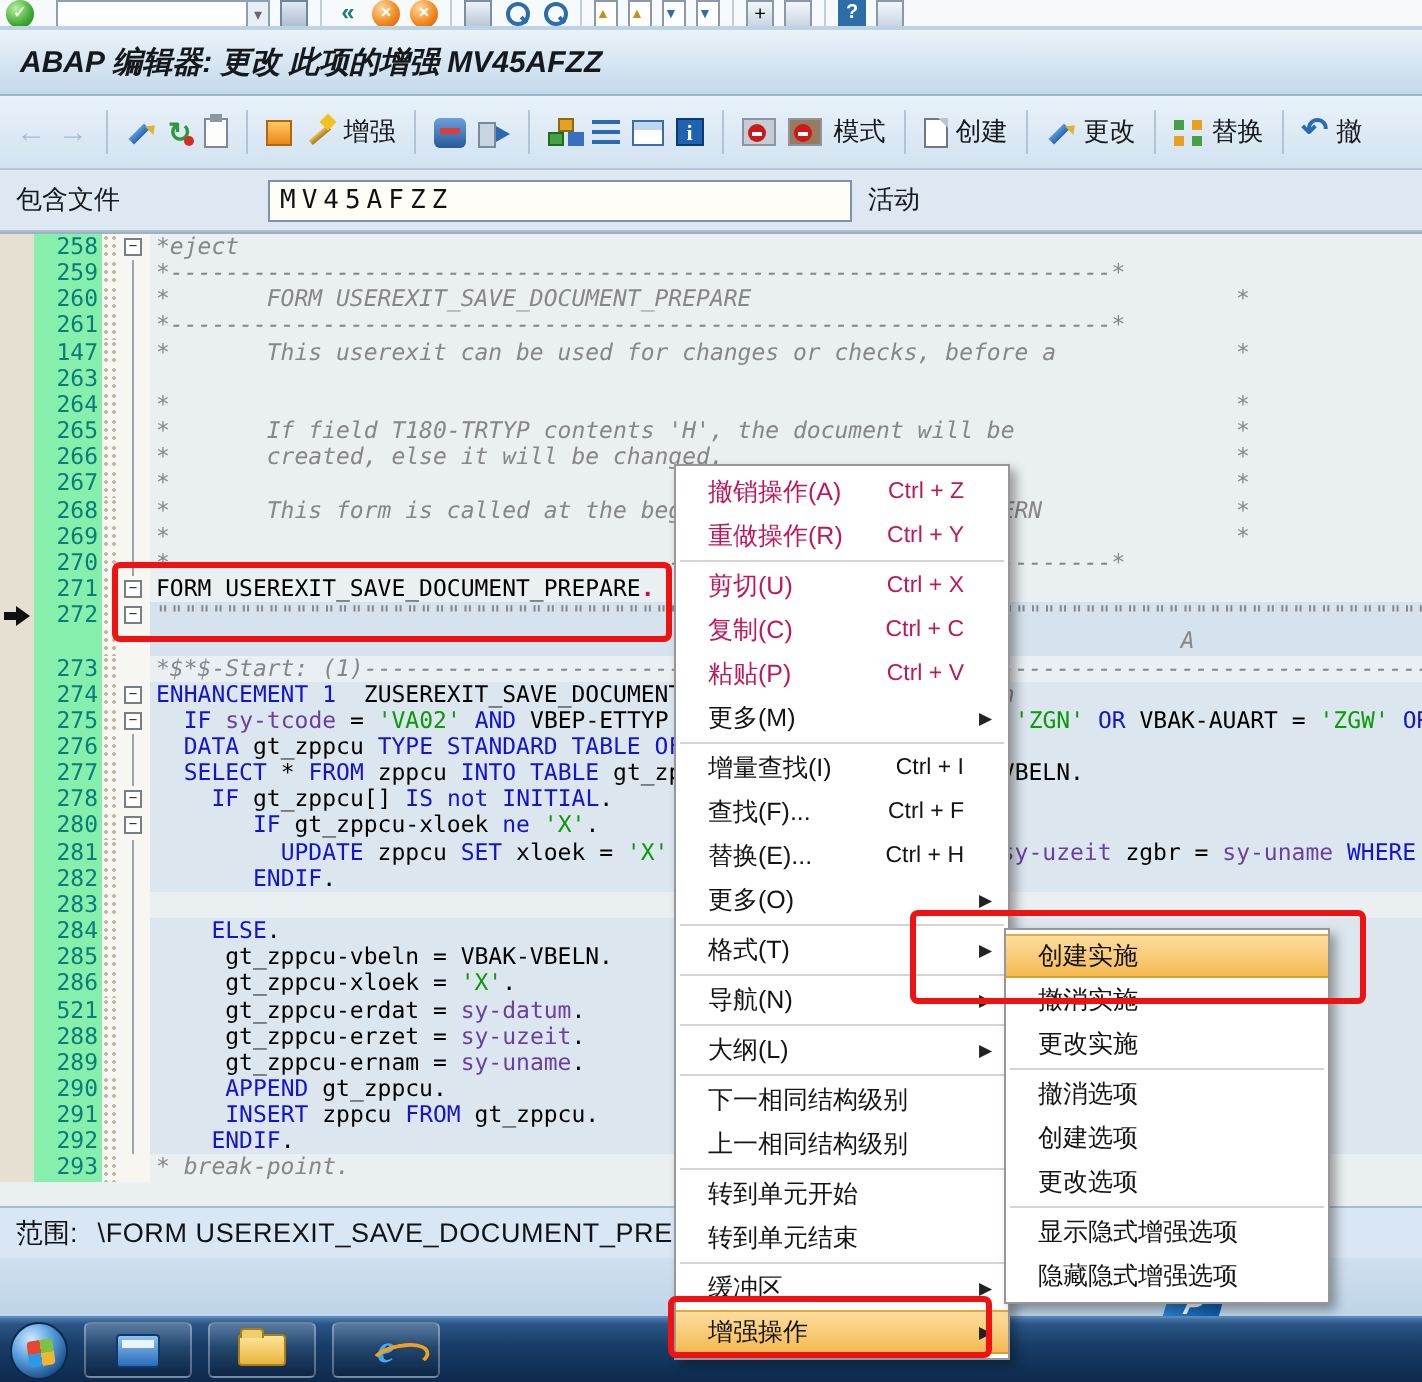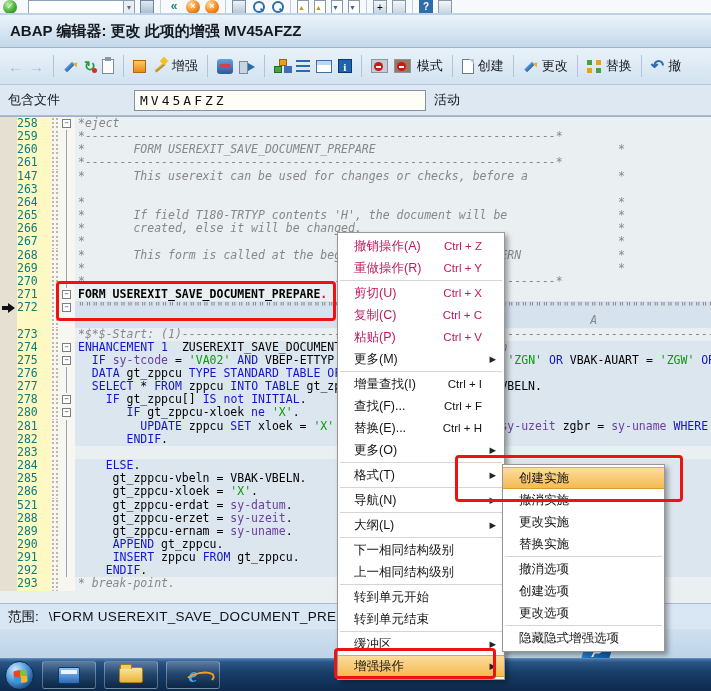--- a/index.html
+++ b/index.html
@@ -19,21 +19,21 @@
 .qfind{position:relative}
 .qfind::before,.qfindn::before{content:"";position:absolute;left:2px;top:1px;width:8px;height:8px;border:2px solid #2d6da8;border-radius:50%}
 .qfind::after,.qfindn::after{content:"";position:absolute;left:9px;top:9px;width:4px;height:2px;background:#2d6da8;transform:rotate(45deg)}
 .qfindn{position:relative}
 .qpg{width:12px;height:14px;background:#fff;border:1px solid #8a98a8;font-size:7px;line-height:13px;color:#c89018;font-weight:bold}
 .qpg.b{color:#2d6da8}
 .qhelp{background:#2d6da8;color:#fff;font-weight:bold;font-size:10px}
 .qbox{background:linear-gradient(#f2f6fa,#c9d6e2);border:1px solid #8a98a8}
 
 .titlebar{height:35px;background:linear-gradient(#eaf3fa,#c4d8ea);border-top:2px solid #bcd2e6;border-bottom:1px solid #9db4ca;display:flex;align-items:center;padding-left:10px}
-.titlebar .t{font-size:15px;font-weight:bold;color:#15191e}
+.titlebar .t{font-size:15px;font-weight:bold;font-style:italic;color:#15191e}
 
 .toolbar{height:37px;background:linear-gradient(#e9f2f9,#d2e2f1);border-bottom:1px solid #b4c6d8;display:flex;align-items:center;padding:0 5px;white-space:nowrap;overflow:hidden}
 .tsep{width:1px;height:22px;background:#b2c3d5;margin:0 6px;flex:none}
 .tbtn{display:inline-flex;align-items:center;gap:4px;font-size:13px;color:#16191d;margin:0 3px;flex:none}
 .navarr{font-size:15px;font-weight:bold;color:#a4bdd6}
 .pencil{width:15px;height:15px;position:relative}
 .pencil::before{content:"";position:absolute;left:1px;top:6px;width:11px;height:4px;background:linear-gradient(#5a9ade,#2a64a8);transform:rotate(-45deg)}
 .pencil::after{content:"";position:absolute;right:0;top:2px;border-left:4px solid #e0b430;border-top:3px solid transparent;border-bottom:3px solid transparent;transform:rotate(-45deg)}
 .refresh{color:#2c9a3c;font-size:14px;line-height:14px;font-weight:bold;position:relative}
 .refresh::after{content:"";position:absolute;right:-1px;bottom:0;width:5px;height:5px;border-radius:50%;background:#d23020}
@@ -69,34 +69,34 @@
 .inclabel{width:126px}
 .incinput{width:292px;height:21px;border:1px solid #7e93a7;background:#fffef6;font:13px "DejaVu Sans Mono",monospace;letter-spacing:3px;padding:0 5px;color:#111}
 .incstatus{margin-left:8px}
 
 .editor{position:absolute;left:0;top:116px;width:711px;height:487px;background:#eaeff2;overflow:hidden;border-top:1px solid #9eb2c4}
 .ed-row{display:flex;height:13.16px}
 .ed-m{width:17px;background:#e6e0d2;flex:none;position:relative}
 .ed-arrow{position:absolute;left:2px;top:2px;width:13px;height:10px}
 .ed-arrow::before{content:"";position:absolute;left:0;top:3px;width:6px;height:4px;background:#111}
 .ed-arrow::after{content:"";position:absolute;left:6px;top:0;border-left:7px solid #111;border-top:5px solid transparent;border-bottom:5px solid transparent}
-.ed-num{width:34px;flex:none;background:#fef9c3;color:#0d7b7b;font:11.5px/13.16px "DejaVu Sans Mono",monospace;padding-right:2px}
+.ed-num{width:34px;flex:none;background:#86efac;color:#0d7b7b;font:11.5px/13.16px "DejaVu Sans Mono",monospace;text-align:right;padding-right:2px}
 .ed-dia{width:9px;flex:none;background-color:#f8f6f1;background-image:radial-gradient(#c0b8a4 0.9px,transparent 1px);background-size:4px 4px}
 .ed-fold{width:15px;flex:none;background:#f8f6f1;position:relative}
 .ed-fold.bar::before{content:"";position:absolute;left:6px;top:0;width:1px;height:100%;background:#9aa4ae}
 .fbox{position:absolute;left:2px;top:2px;width:9px;height:9px;background:#fff;border:1px solid #767e88}
 .fbox::before{content:"−";position:absolute;left:0;top:-1px;width:7px;font:7px/9px "DejaVu Sans Mono",monospace;text-align:center;color:#333}
 .ed-code{flex:1;font:11.5px/13.16px "DejaVu Sans Mono",monospace;white-space:pre;color:#000;padding-left:3px}
 .ed-row.hl .ed-code{background:#d6e2ee}
 .ed-row.enh .ed-code{background:#dce6ef}
 .sg-c,.sg-q{color:#878787;font-style:italic}
 .sg-k{color:#1414cc}
 .sg-s{color:#0a9a0a}
 .sg-t{color:#000}
-.sg-b{color:#000;font-weight:bold}
+.sg-b{color:#000;font-weight:normal}
 .sg-r{color:#e00050;font-weight:bold}
 .sg-y{color:#6a3fa0}
 
 .statusrow{position:absolute;left:0;top:603px;width:711px;height:26px;background:#d9e6f3;border-top:1px solid #a8bcd0;display:flex;align-items:center;font-size:13.5px;color:#101418;padding-left:8px}
 .statusrow .v{margin-left:10px;letter-spacing:.3px}
 
 .gapstrip{position:absolute;left:0;top:629px;width:711px;height:29px;background:linear-gradient(#cfe0ef,#bed4e8)}
 .taskbar{position:absolute;left:0;top:658px;width:711px;height:33px;background:linear-gradient(#4a7ab0 0%,#2a5585 10%,#173c66 45%,#0d2a4e 100%);border-top:1px solid #5d8ab8;display:flex;align-items:center;gap:8px;padding-left:5px;z-index:3}
 .orb{width:29px;height:29px;border-radius:50%;background:radial-gradient(circle at 35% 28%,#cfe9ff,#5aa0e0 40%,#1c4f8a 78%,#0a2c55);border:1px solid #0a2a4a;position:relative;flex:none}
 .orb::after{content:"";position:absolute;left:8px;top:8px;width:13px;height:13px;border-radius:2px;background:conic-gradient(#7ec242 0 25%,#f2b530 0 50%,#2d9ae8 0 75%,#e8452c 0);transform:rotate(-8deg)}
@@ -616,34 +616,34 @@
 <div class="menu menu-sub">
     <div class="mi hi">
       <span class="lb">创建实施</span>
     </div>
     <div class="mi">
       <span class="lb">撤消实施</span>
     </div>
     <div class="mi">
       <span class="lb">更改实施</span>
     </div>
-    <div class="mi">
-      <span class="lb">替换实施</span>
-    </div>
     <div class="msep"></div>
     <div class="mi">
       <span class="lb">撤消选项</span>
     </div>
     <div class="mi">
       <span class="lb">创建选项</span>
     </div>
     <div class="mi">
       <span class="lb">更改选项</span>
     </div>
     <div class="msep"></div>
+    <div class="mi">
+      <span class="lb">显示隐式增强选项</span>
+    </div>
     <div class="mi">
       <span class="lb">隐藏隐式增强选项</span>
     </div>
   </div>
 
 <div>
     <div class="anno" style="left: 56px; top: 281px; width: 280px; height: 40px; border-color: rgb(238, 18, 18);"></div>
     <div class="anno" style="left: 455px; top: 455px; width: 228px; height: 47px; border-color: rgb(238, 18, 18);"></div>
     <div class="anno" style="left: 334px; top: 648px; width: 162px; height: 31px; border-color: rgb(238, 18, 18);"></div>
   </div>

